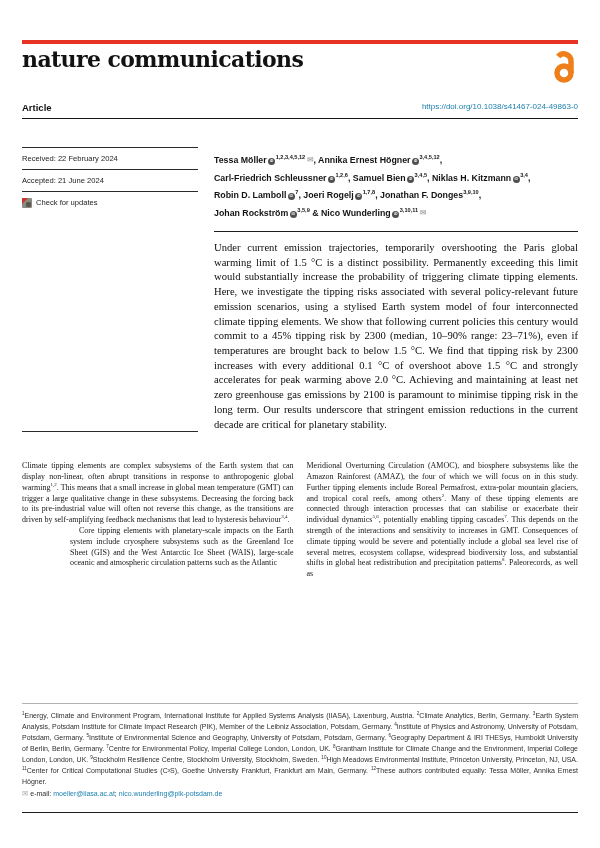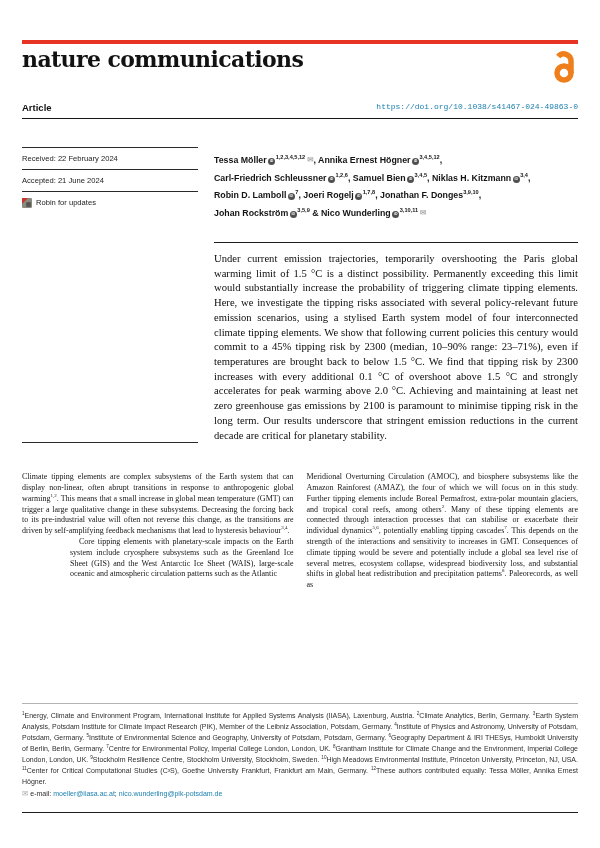--- a/index.html
+++ b/index.html
@@ -23,21 +23,21 @@
   .journal-logo{
     font-family:"DejaVu Serif",serif;font-weight:bold;
     font-size:22px;letter-spacing:-0.6px;color:#121212;line-height:1.25;
   }
   .oa-icon{margin-top:4px;}
   .article-row{
     margin:18px 22px 0 22px;display:flex;justify-content:space-between;
     border-bottom:1.5px solid #161616;padding-bottom:5px;
   }
   .article-label{font-size:9.5px;font-weight:bold;color:#121212;}
-  .doi-link{font-size:8px;color:var(--link);text-decoration:none;font-family:Liberation Mono, monospace;}
+  .doi-link{font-size:8px;color:var(--link);text-decoration:none;}
   .title{
     margin:10px 22px 0 22px;
     font-family:"DejaVu Serif",serif;font-weight:bold;
     font-size:25px;line-height:31px;letter-spacing:-0.4px;color:#050505;
   }
   .info-grid{
     margin:28px 22px 0 22px;
     display:grid;grid-template-columns:176px 1fr;column-gap:16px;
   }
   .meta-col{border-bottom:1px solid #2a2a2a;}
@@ -52,21 +52,21 @@
     min-height:70px;margin-top:3px;
   }
   .authors sup{font-size:5.6px;font-weight:bold;}
   .orcid{
     display:inline-block;width:7px;height:7px;border-radius:50%;
     background:#4f4f4f;color:#ffffff;font-size:3.5px;line-height:7px;
     text-align:center;vertical-align:1px;margin-left:1.5px;margin-right:0.5px;
     font-weight:bold;
   }
   .env{color:#a9a9a9;font-size:7.5px;margin-left:2px;vertical-align:0.5px;}
-  .abstract{border-top:1.4px solid #1d1d1d;margin-top:21px;padding-top:9px;}
+  .abstract{border-top:1.4px solid #1d1d1d;margin-top:10px;padding-top:9px;}
   .abstract p{
     margin:0;font-family:"Liberation Serif",serif;
     font-size:10.6px;line-height:14.7px;text-align:justify;color:#0c0c0c;
   }
   .body-cols{
     margin:29px 22px 0 22px;
     display:grid;grid-template-columns:1fr 1fr;column-gap:13px;
     max-height:152px;overflow:hidden;
   }
   .bp{
@@ -122,21 +122,21 @@
       </div>
       <div class="meta-row">
         <span>Accepted: 21 June 2024</span>
       </div>
       <div class="meta-row">
         <svg class="crossmark" width="10" height="10" viewBox="0 0 10 10">
           <rect x="0" y="0" width="10" height="10" rx="1.2" fill="#8a8a80"></rect>
           <polygon points="0,0 6,0 0,6" fill="#c9372c"></polygon>
           <rect x="4.2" y="4.2" width="4.6" height="4.6" fill="#55544e"></rect>
         </svg>
-        <span>Robin for updates</span>
+        <span>Check for updates</span>
       </div>
     </div>
 
     <div class="right-col">
       <div class="authors"><span><span>Tessa Möller</span><span class="orcid">iD</span><sup>1,2,3,4,5,12</sup><span class="env">✉</span><span>, </span></span><span><span>Annika Ernest Högner</span><span class="orcid">iD</span><sup>3,4,5,12</sup><span>,</span></span><br><span><span>Carl-Friedrich Schleussner</span><span class="orcid">iD</span><sup>1,2,6</sup><span>, </span></span><span><span>Samuel Bien</span><span class="orcid">iD</span><sup>3,4,5</sup><span>, </span></span><span><span>Niklas H. Kitzmann</span><span class="orcid">iD</span><sup>3,4</sup><span>,</span></span><br><span><span>Robin D. Lamboll</span><span class="orcid">iD</span><sup>7</sup><span>, </span></span><span><span>Joeri Rogelj</span><span class="orcid">iD</span><sup>1,7,8</sup><span>, </span></span><span><span>Jonathan F. Donges</span><sup>3,9,10</sup><span>,</span></span><br><span><span>Johan Rockström</span><span class="orcid">iD</span><sup>3,5,9</sup><span> &amp; </span></span><span><span>Nico Wunderling</span><span class="orcid">iD</span><sup>3,10,11</sup><span class="env">✉</span></span></div>
       <div class="abstract">
         <p>Under current emission trajectories, temporarily overshooting the Paris global warming limit of 1.5 °C is a distinct possibility. Permanently exceeding this limit would substantially increase the probability of triggering climate tipping elements. Here, we investigate the tipping risks associated with several policy-relevant future emission scenarios, using a stylised Earth system model of four interconnected climate tipping elements. We show that following current policies this century would commit to a 45% tipping risk by 2300 (median, 10–90% range: 23–71%), even if temperatures are brought back to below 1.5 °C. We find that tipping risk by 2300 increases with every additional 0.1 °C of overshoot above 1.5 °C and strongly accelerates for peak warming above 2.0 °C. Achieving and maintaining at least net zero greenhouse gas emissions by 2100 is paramount to minimise tipping risk in the long term. Our results underscore that stringent emission reductions in the current decade are critical for planetary stability.</p>
       </div>
     </div>
   </div>

